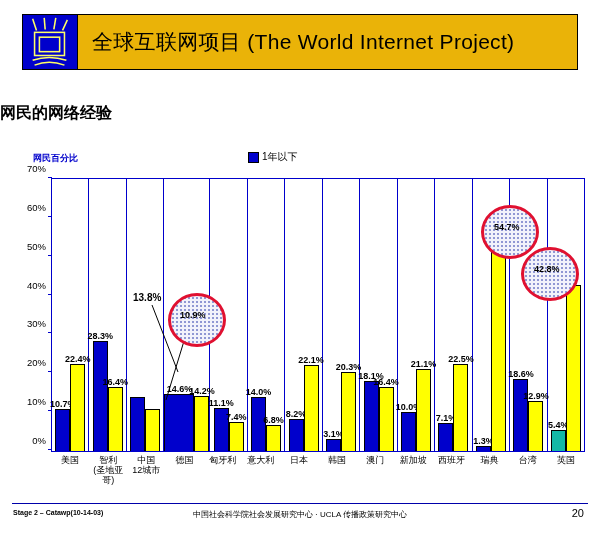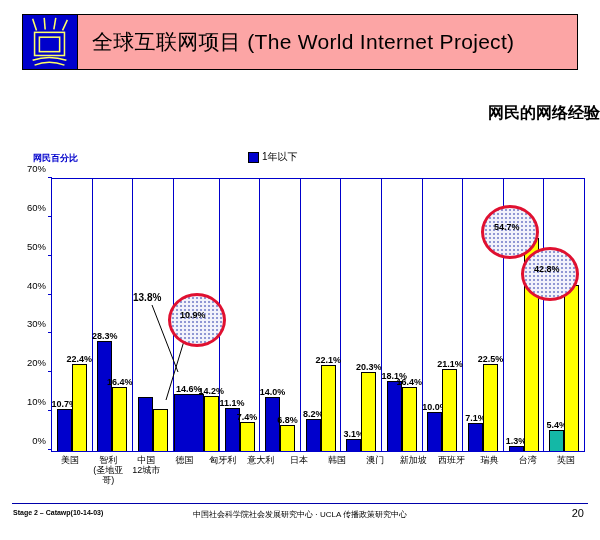--- a/index.html
+++ b/index.html
@@ -30,40 +30,40 @@
     width: 56px;
     background: #0000cc;
     border: 1px solid #000000;
     box-sizing: border-box;
     position: relative;
     flex: 0 0 56px;
   }
   .banner-logo svg { display: block; width: 100%; height: 100%; }
   .banner-title {
     flex: 1 1 auto;
-    background: #fca5a5;
+    background: #eab308;
     border: 1px solid #000000;
     border-left: none;
     box-sizing: border-box;
     display: flex;
     align-items: center;
     padding-left: 14px;
     font-size: 21px;
     color: #000000;
     letter-spacing: 0.3px;
     white-space: nowrap;
   }
 
   
   .chart-title {
     position: absolute;
     left: 0;
     top: 103px;
     width: 600px;
-    text-align: right;
+    text-align: left;
     font-size: 16px;
     font-weight: bold;
     color: #000000;
   }
 
   
   .legend {
     position: absolute;
     left: 243px;
     top: 150px;
@@ -385,20 +385,28 @@
           <span class="bar-label">22.5%</span>
         </div>
       </div>
       <div class="group">
         <div class="bar b1" style="height: 1.85714%; background: rgb(0, 0, 204);">
           <span class="bar-label">1.3%</span>
         </div>
         <div class="bar b2" style="height: 78.1429%; background: rgb(255, 255, 0);"></div>
       </div>
       <div class="group">
+        <div class="bar b1" style="height: 26.5714%; background: rgb(0, 0, 204);">
+          <span class="bar-label">18.6%</span>
+        </div>
+        <div class="bar b2" style="height: 18.4286%; background: rgb(255, 255, 0);">
+          <span class="bar-label">12.9%</span>
+        </div>
+      </div>
+      <div class="group">
         <div class="bar b1" style="height: 7.71429%; background: #14b8a6;">
           <span class="bar-label">5.4%</span>
         </div>
         <div class="bar b2" style="height: 61.1429%; background: rgb(255, 255, 0);"></div>
       </div>
     </div>
 </div>
 
 <div class="xlabels" id="xlabels">
     <div class="xlabel">美国</div>

